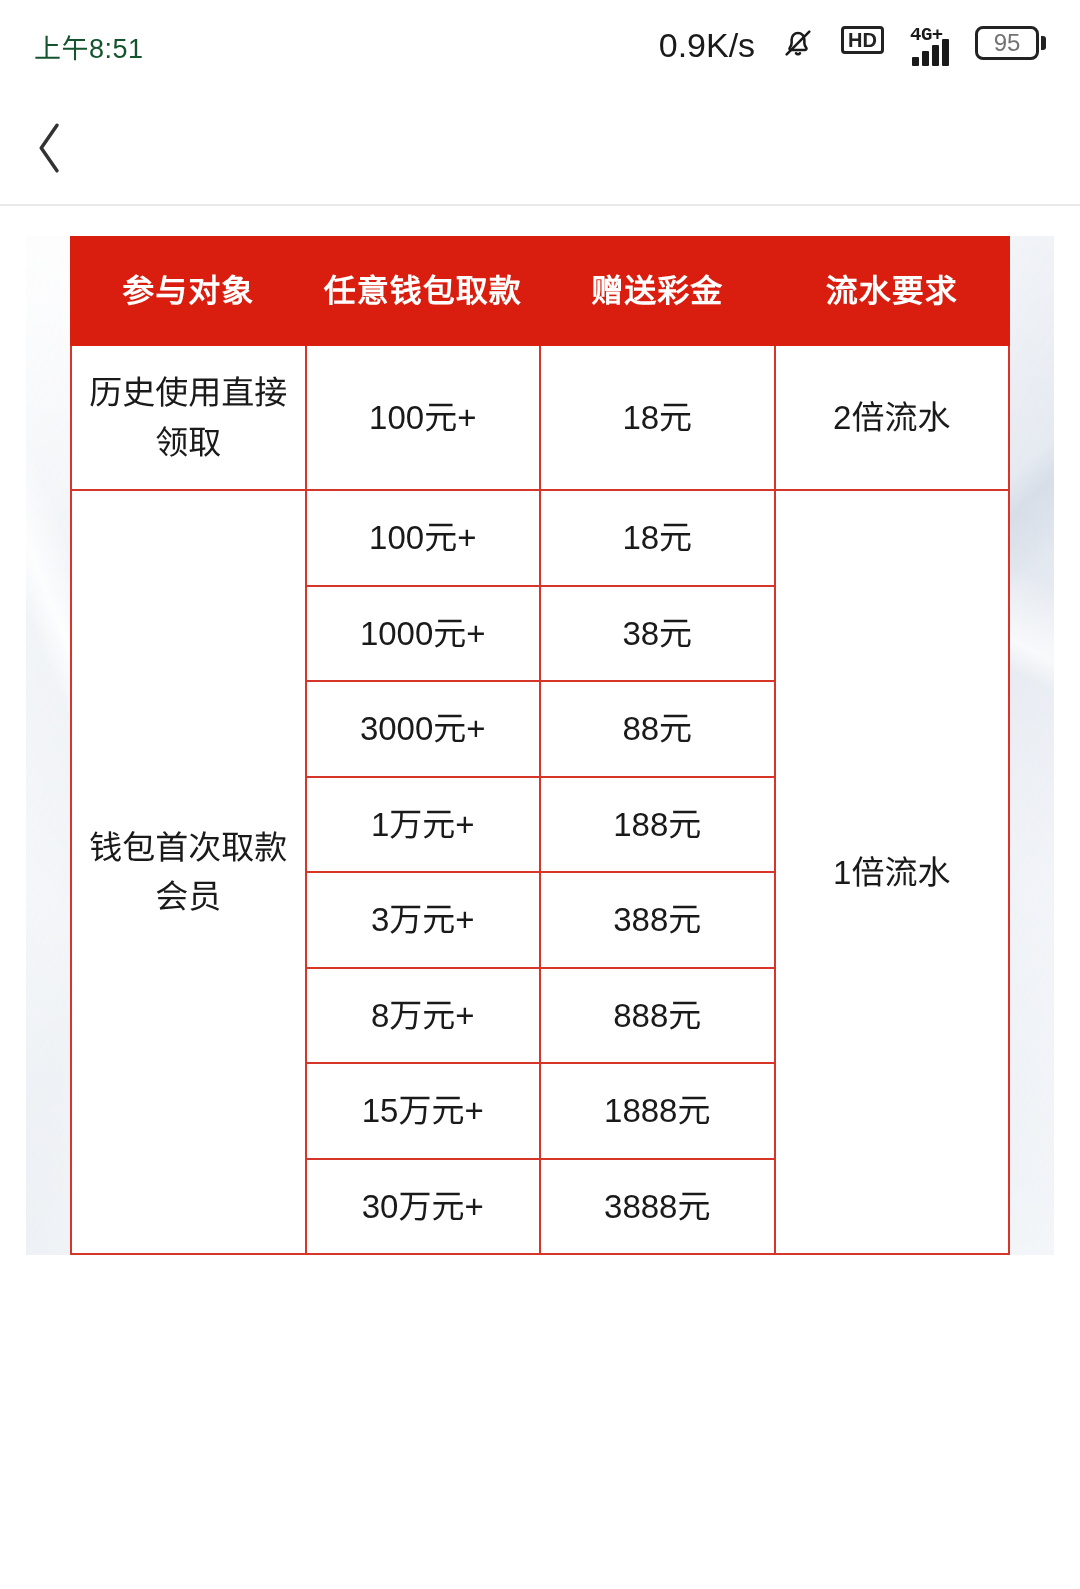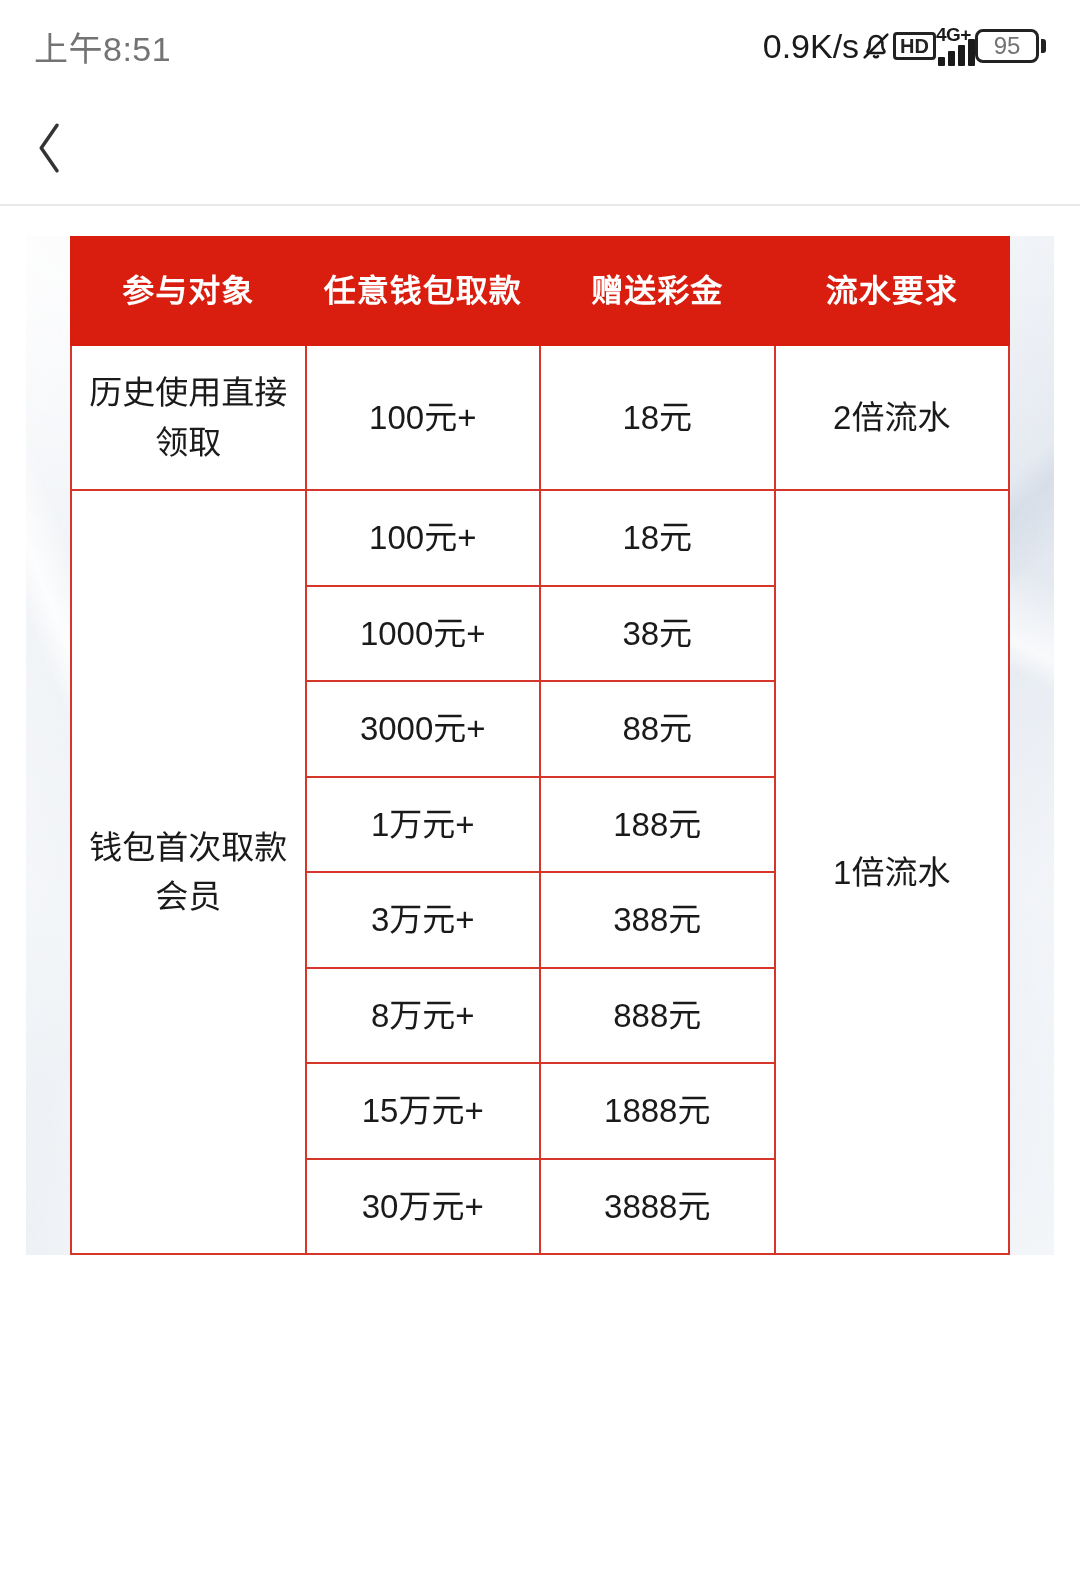--- a/index.html
+++ b/index.html
@@ -14,29 +14,29 @@
   
   .statusbar {
     height: 92px;
     display: flex;
     align-items: center;
     padding: 0 34px;
     background: #ffffff;
     color: #1a1a1a;
   }
   .statusbar .clock {
-    font-size: 34px;
+    font-size: 27px;
     letter-spacing: 0.5px;
-    color: #737373;
+    color: #14532d;
   }
   .statusbar .spacer { flex: 1; }
   .statusbar .right {
     display: flex;
-    align-items: center;
-    gap: 0;
+    align-items: flex-start;
+    gap: 26px;
   }
   .netspeed { font-size: 34px; color: #1a1a1a; }
   .icon-mute { width: 34px; height: 34px; position: relative; display: inline-block; }
   .icon-mute svg { display: block; }
   .hd-badge {
     border: 3px solid #222;
     border-radius: 4px;
     font-size: 20px;
     font-weight: bold;
     padding: 1px 4px;
@@ -45,20 +45,21 @@
   }
   .signal-wrap { display: flex; align-items: flex-end; position: relative; height: 40px; }
   .signal-4g {
     font-size: 19px;
     font-weight: bold;
     position: absolute;
     top: -2px;
     left: 0;
     color: #1a1a1a;
     letter-spacing: -0.5px;
+    font-family: Liberation Mono, monospace;
   }
   .bars { display: flex; align-items: flex-end; gap: 3px; margin-left: 2px; margin-top: 14px; }
   .bars i { display: block; width: 7px; background: #1a1a1a; border-radius: 1px; }
   .bars i:nth-child(1) { height: 9px; }
   .bars i:nth-child(2) { height: 15px; }
   .bars i:nth-child(3) { height: 21px; }
   .bars i:nth-child(4) { height: 27px; }
   .battery {
     display: flex;
     align-items: center;

